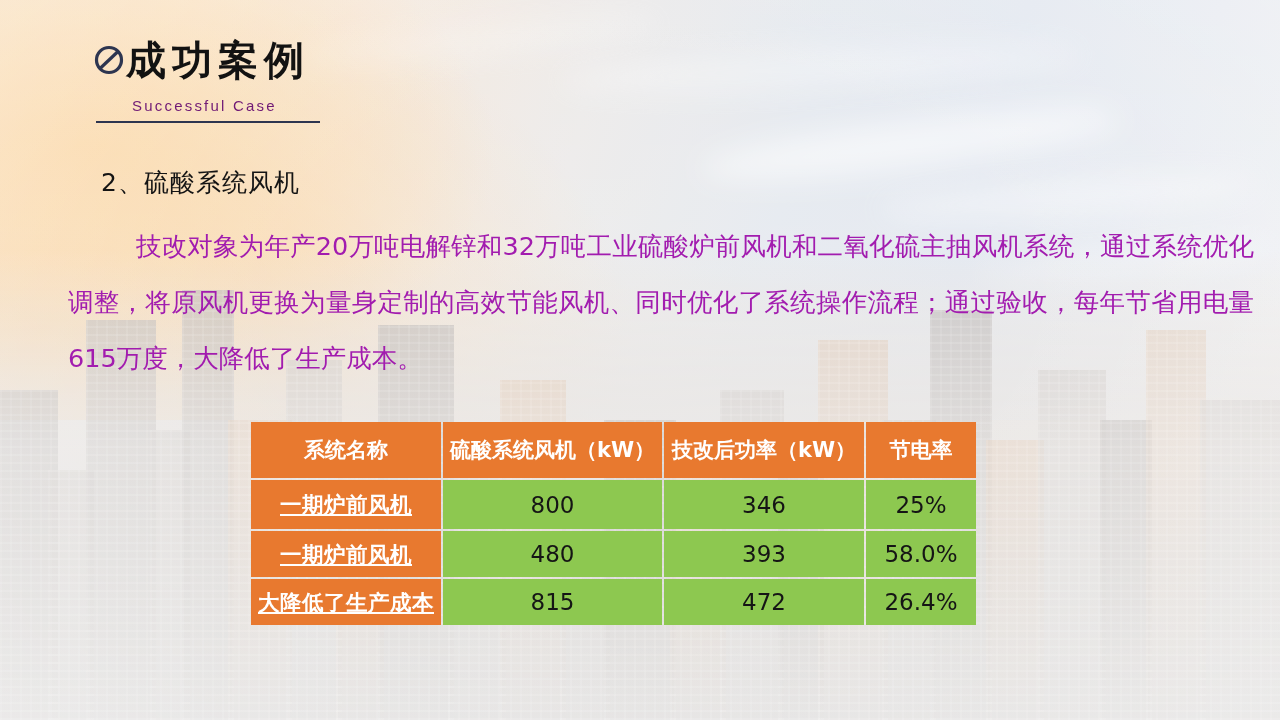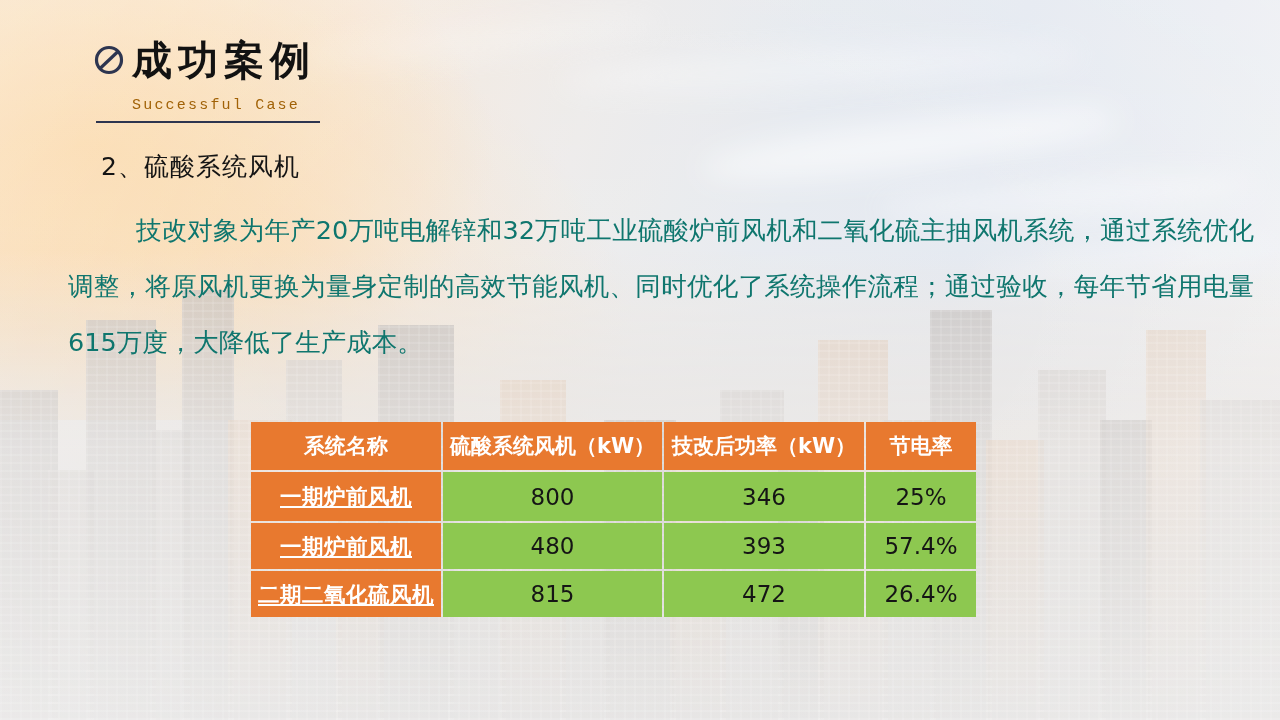--- a/index.html
+++ b/index.html
@@ -117,21 +117,20 @@
   .header {
     position: absolute;
     left: 92px;
     top: 34px;
     width: 430px;
   }
 
   .title-row {
     display: flex;
     align-items: center;
-    gap: 6px;
     height: 52px;
   }
 
   .brand-mark {
     width: 34px;
     height: 34px;
     flex: 0 0 34px;
     display: block;
   }
 
@@ -141,59 +140,59 @@
     font-weight: bold;
     color: #121212;
     letter-spacing: 6px;
     line-height: 1;
     white-space: nowrap;
   }
 
   .subtitle {
     margin-top: 11px;
     margin-left: 40px;
-    font-family: Liberation Mono, monospace;
+    font-family: Liberation Sans, sans-serif;
     font-size: 15px;
     font-weight: normal;
     letter-spacing: 2.2px;
-    color: #a16207;
+    color: #701a75;
     white-space: nowrap;
   }
 
   .title-rule {
     margin-top: 7px;
     margin-left: 4px;
     width: 224px;
     height: 1.5px;
     background: #2d3550;
   }
 
   
   .content {
     position: absolute;
     left: 68px;
-    top: 150px;
+    top: 166px;
     width: 1186px;
   }
 
   .section-heading {
     font-family: "DejaVu Sans", "Liberation Sans", sans-serif;
     font-size: 25px;
     color: #141414;
     letter-spacing: 1px;
     margin-left: 33px;
     white-space: nowrap;
   }
 
   .paragraph {
     margin-top: 19px;
     font-family: "DejaVu Sans", "Liberation Sans", sans-serif;
     font-size: 25.5px;
     line-height: 56px;
-    color: #0f766e;
+    color: #a21caf;
     text-indent: 68px;
     text-align: justify;
     letter-spacing: 0px;
   }
 
   
   .data-table-wrap {
     position: absolute;
     left: 249px;
     top: 420px;
@@ -215,21 +214,21 @@
     padding: 0;
   }
 
   
   col.c-name  { width: 190px; }
   col.c-pre   { width: 219px; }
   col.c-post  { width: 200px; }
   col.c-rate  { width: 110px; }
 
   thead th {
-    height: 48px;
+    height: 56px;
     background: #e8792f;
     color: #ffffff;
     font-size: 21px;
     font-weight: bold;
     letter-spacing: 0px;
   }
 
   tbody td {
     height: 46px;
     background: #8dc850;
@@ -328,24 +327,24 @@
         <tr>
           <td class="rowhead">一期炉前风机</td>
           <td>800</td>
           <td>346</td>
           <td>25%</td>
         </tr>
         <tr>
           <td class="rowhead">一期炉前风机</td>
           <td>480</td>
           <td>393</td>
-          <td>57.4%</td>
+          <td>58.0%</td>
         </tr>
         <tr>
-          <td class="rowhead">二期二氧化硫风机</td>
+          <td class="rowhead">大降低了生产成本</td>
           <td>815</td>
           <td>472</td>
           <td>26.4%</td>
         </tr>
       </tbody>
     </table>
   </div>
 
 </div>
 

